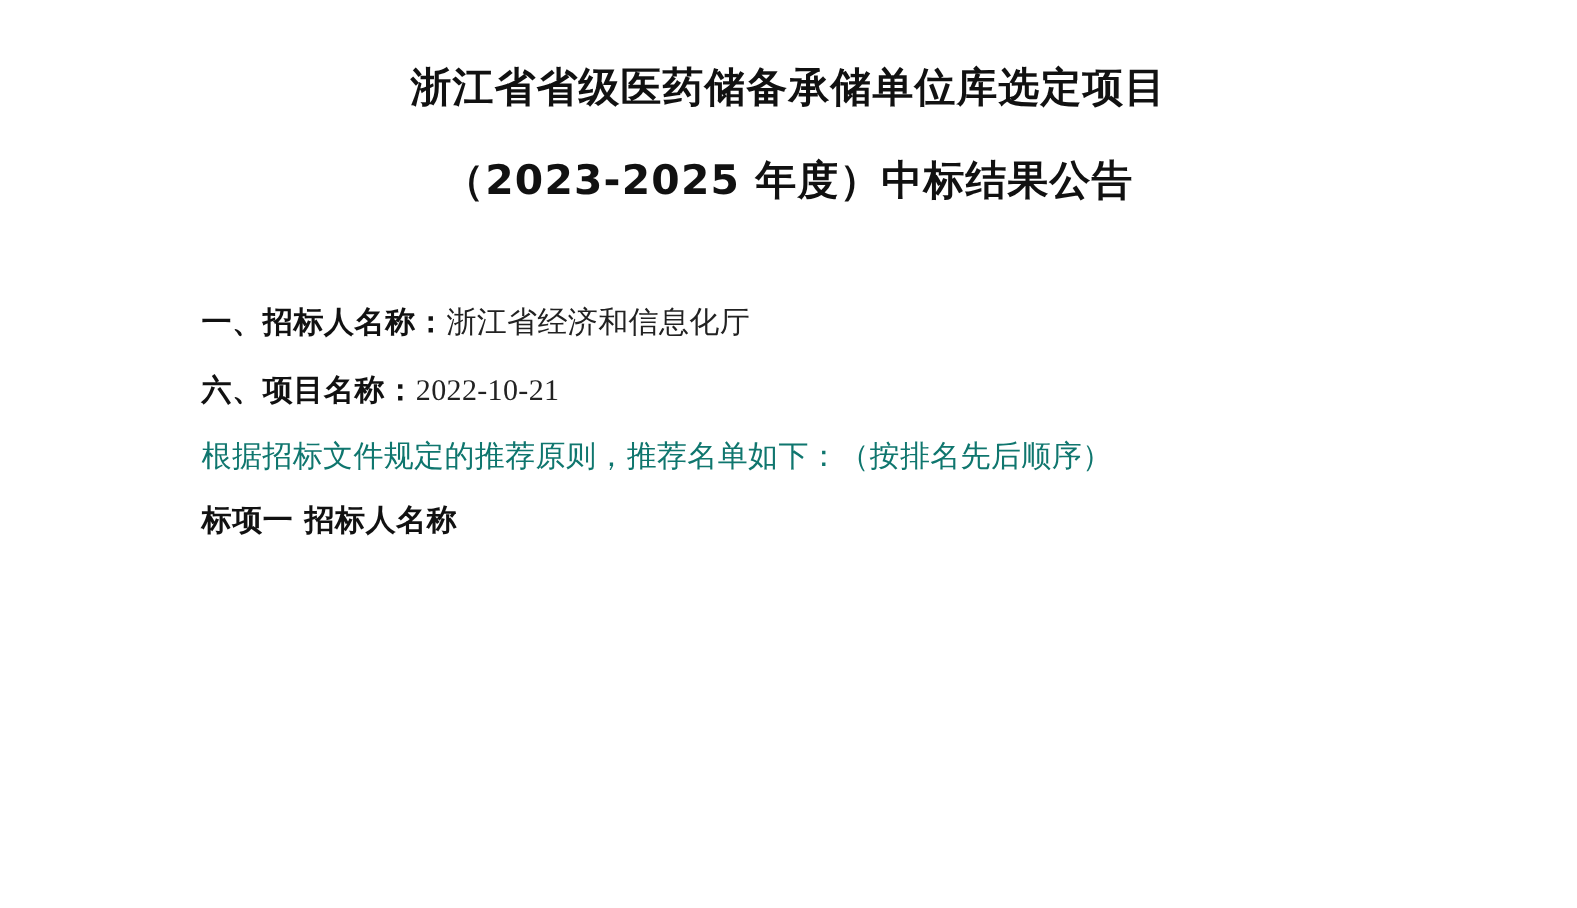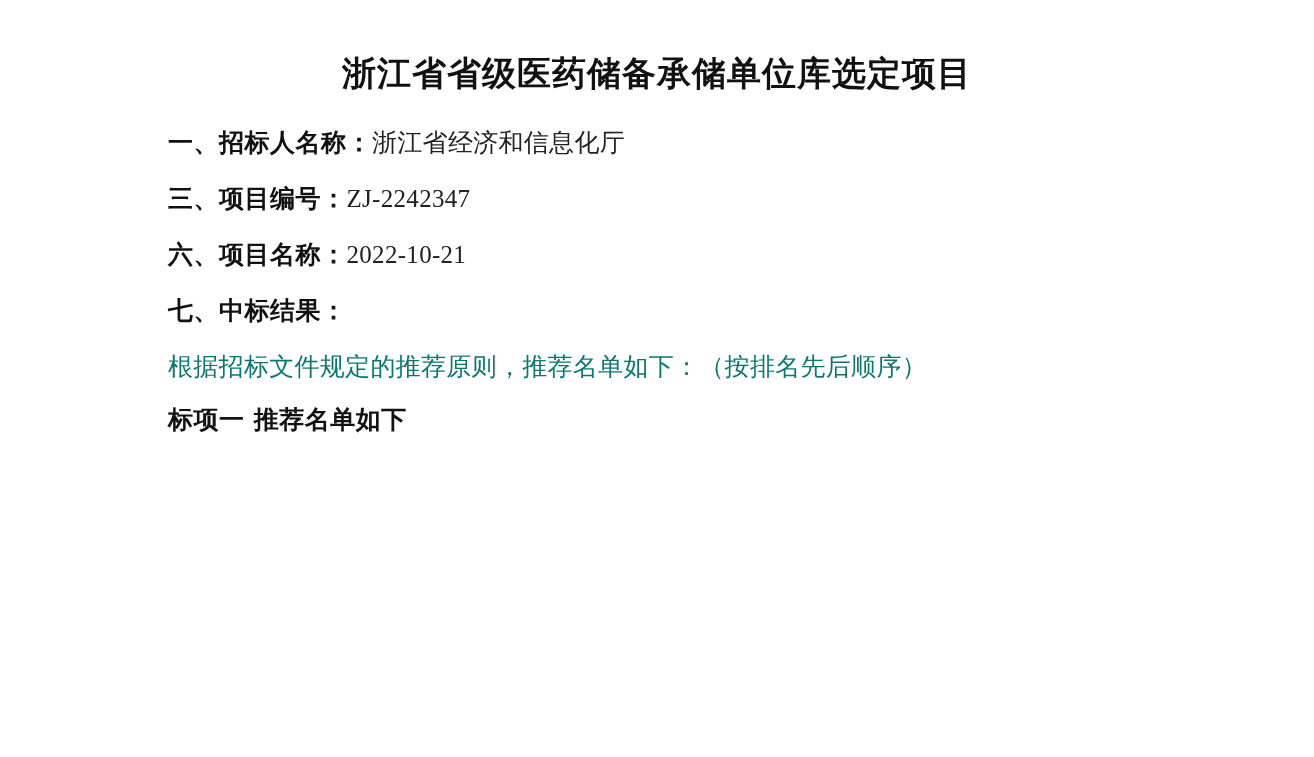--- a/index.html
+++ b/index.html
@@ -30,21 +30,21 @@
     font-weight: bold;
     font-size: 34px;
     letter-spacing: 1px;
     line-height: 1.0;
     color: #111111;
   }
   .doc-title-line.second {
     margin-top: 44px;
   }
   .body-block {
-    margin-top: 40px;
+    margin-top: 88px;
     padding-left: 168px;
     padding-right: 110px;
   }
   .item-row {
     font-size: 26px;
     line-height: 1.0;
     margin-bottom: 30px;
     white-space: nowrap;
   }
   .item-label {
@@ -82,42 +82,37 @@
     line-height: 1.0;
   }
 </style>
 </head>
 <body>
 
 <div class="page">
 
   <div class="title-block">
     <div class="doc-title-line">浙江省省级医药储备承储单位库选定项目</div>
+    <div class="doc-title-line second">（2023-2025 年度）中标结果公告</div>
   </div>
 
   <div class="body-block">
 
     <div class="item-row">
       <span class="item-label">一、招标人名称：</span><span class="item-value">浙江省经济和信息化厅</span>
     </div>
 
 
-    <div class="item-row">
-      <span class="item-label">三、项目编号：</span><span class="item-value latin">ZJ-2242347</span>
-    </div>
 
 
 
     <div class="item-row">
       <span class="item-label">六、项目名称：</span><span class="item-value latin">2022-10-21</span>
     </div>
 
-    <div class="item-row">
-      <span class="item-label">七、中标结果：</span><span class="item-value"></span>
-    </div>
 
     <div class="para">根据招标文件规定的推荐原则，推荐名单如下：（按排名先后顺序）</div>
 
-    <div class="section-head">标项一 推荐名单如下</div>
+    <div class="section-head">标项一 招标人名称</div>
 
   </div>
 
 </div>
 
 </body></html>

